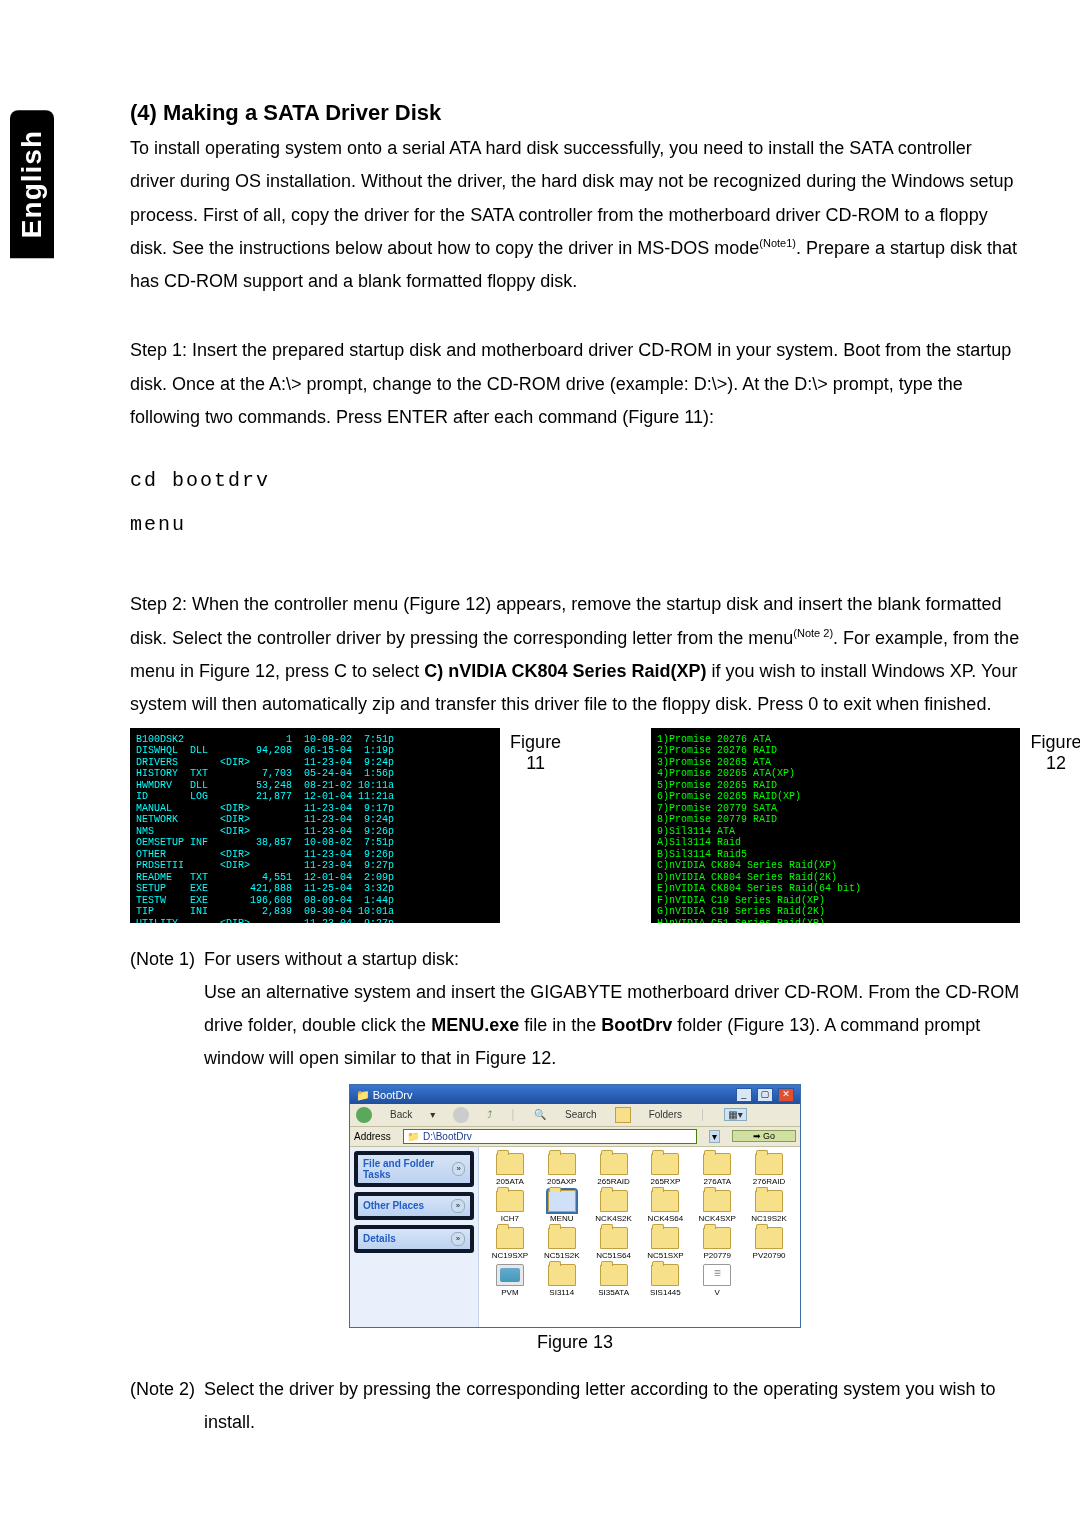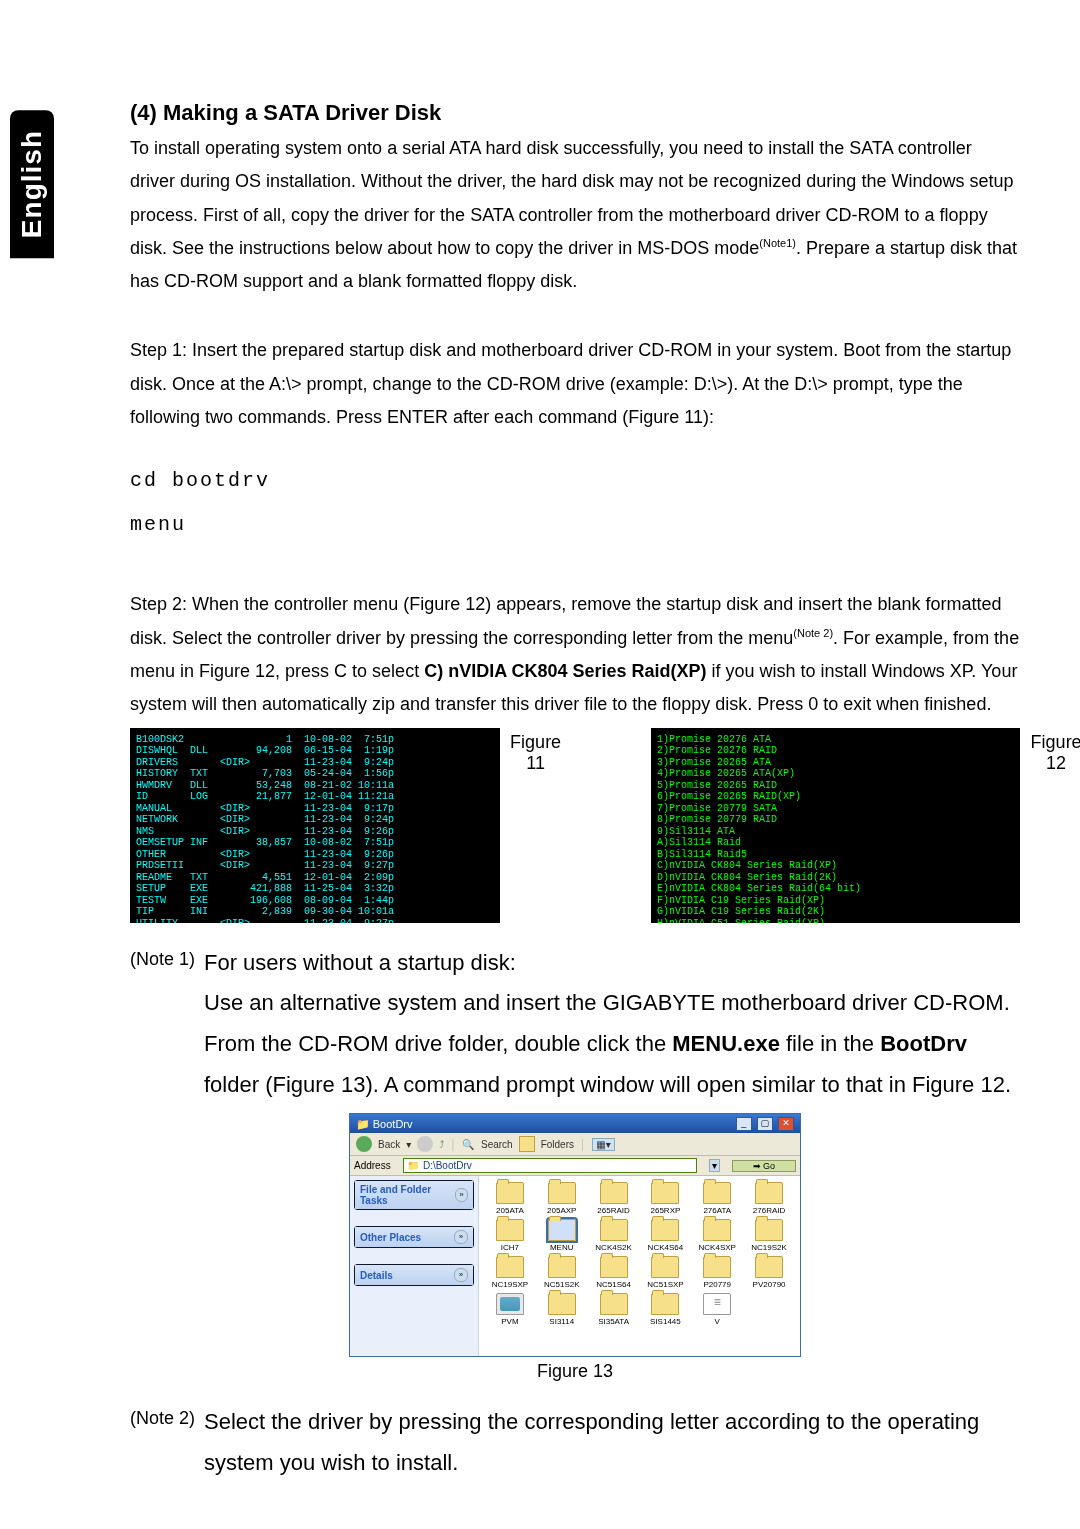--- a/index.html
+++ b/index.html
@@ -87,21 +87,21 @@
   .note-row { display: table-row; }
   .note-label {
     display: table-cell;
     vertical-align: top;
     width: 74px;
     font-size: 18px;
     line-height: 1.85;
   }
   .note-body {
     display: table-cell;
-    font-size: 22px;
+    font-size: 18px;
     line-height: 1.85;
   }
   .explorer-container {
     text-align: center;
     margin: 8px 0 4px 0;
   }
   .explorer {
     display: inline-block;
     width: 450px;
     border: 1px solid #3a6ea5;
@@ -140,21 +140,21 @@
   }
   .explorer-menu span { margin-right: 10px; }
   .explorer-menu .u { text-decoration: underline; }
   .explorer-toolbar {
     background: #ece9d8;
     border-bottom: 1px solid #c0c0a0;
     padding: 3px 6px;
     color: #333;
     display: flex;
     align-items: center;
-    gap: 6px;
+    gap: 18px;
   }
   .tb-circle {
     width: 16px; height: 16px; border-radius: 8px;
     background: #5aa85a; display: inline-block;
   }
   .tb-circle.gray { background: #ccc; }
   .tb-icon {
     width: 14px; height: 14px; background: #f6e08a;
     border: 1px solid #c0a040; display: inline-block;
   }
@@ -185,23 +185,23 @@
     min-height: 180px;
   }
   .explorer-side {
     width: 120px;
     background: #eaf0fb;
     border-right: 1px solid #c8d4ea;
     padding: 4px;
   }
   .side-panel {
     background: #fff;
-    border: 1px solid #0f172a;
+    border: 4px solid #0f172a;
     border-radius: 3px;
-    margin-bottom: 16px;
+    margin-bottom: 5px;
   }
   .side-panel-hd {
     background: linear-gradient(#d7e4f7,#bcd2f0);
     color: #215dc6;
     padding: 3px 5px;
     font-weight: bold;
     display: flex;
     justify-content: space-between;
     align-items: center;
   }

